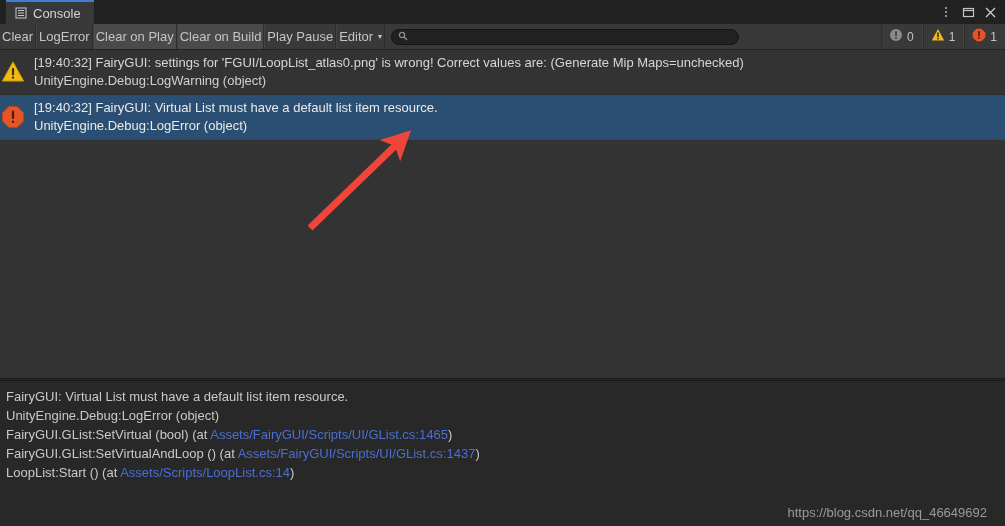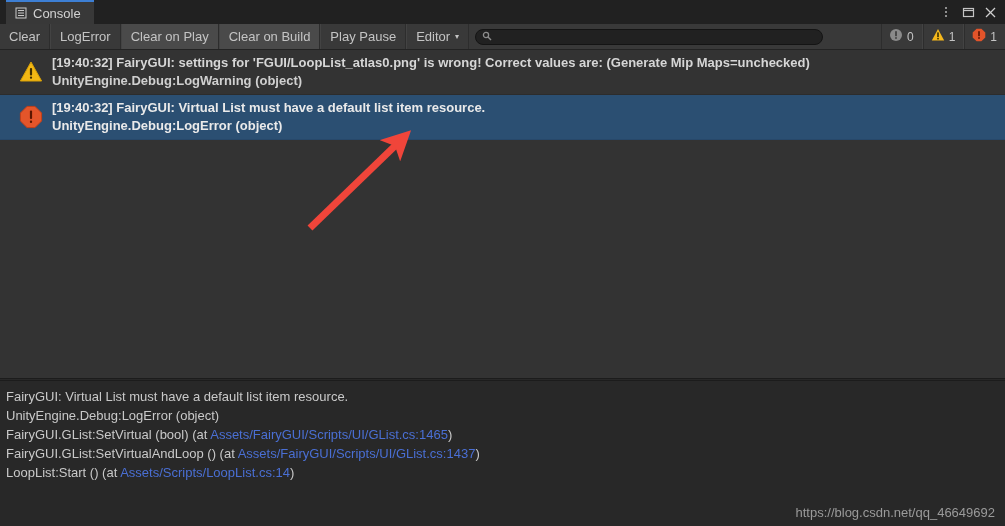--- a/index.html
+++ b/index.html
@@ -89,21 +89,21 @@
     background: #393939;
     border-bottom: 1px solid #232323;
     box-sizing: border-box;
     display: flex;
     align-items: stretch;
   }
   .tbtn {
     display: flex;
     align-items: center;
     justify-content: center;
-    padding: 0 9px;
+    padding: 0 2px;
     font-size: 13px;
     color: #c4c4c4;
     border-right: 1px solid #2d2d2d;
     border-left: 1px solid #434343;
     white-space: nowrap;
     background: transparent;
     box-sizing: border-box;
     cursor: default;
   }
   .tbtn:first-child { border-left: none; }
@@ -171,24 +171,23 @@
     height: 328px;
     background: #333333;
     overflow: hidden;
     box-sizing: border-box;
   }
   .logrow {
     position: relative;
     height: 45px;
     display: flex;
     align-items: center;
-    padding-left: 18px;
+    padding-left: 0;
     box-sizing: border-box;
     border-bottom: 1px solid #2c2c2c;
-    font-weight: bold;
   }
   .logrow.selected {
     background: #2b4f72;
     border-bottom: 1px solid #27486a;
   }
   .log-icon {
     flex: 0 0 auto;
     width: 26px;
     height: 26px;
     display: flex;
@@ -246,21 +245,21 @@
     color: #c9c9c9;
     white-space: nowrap;
   }
   .detail-line .lnk {
     color: #4a6fd4;
   }
 
   
   .watermark {
     position: absolute;
-    right: 10px;
+    right: 18px;
     bottom: 6px;
     font-size: 13px;
     color: #9a9a9a;
     white-space: nowrap;
   }
 
   
   .arrow-layer {
     position: absolute;
     left: 0; top: 0;

